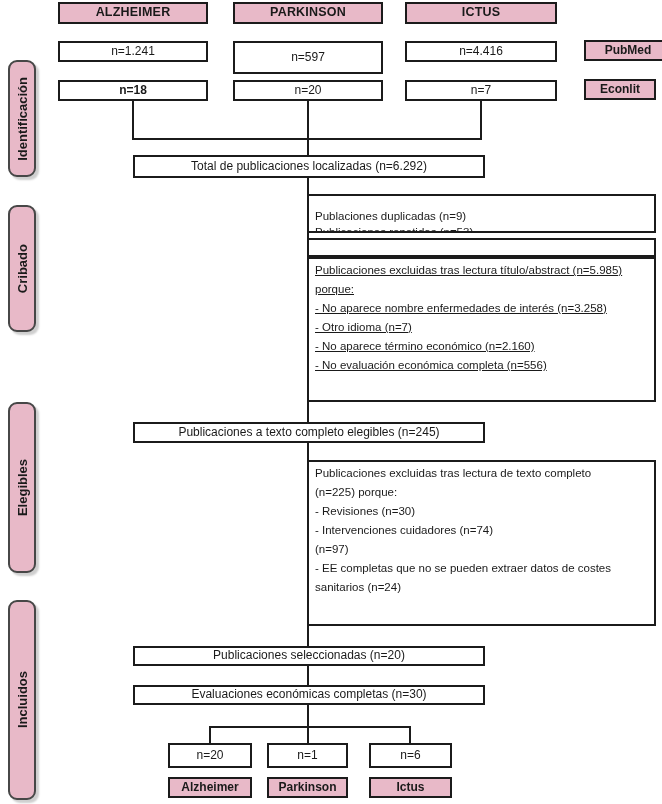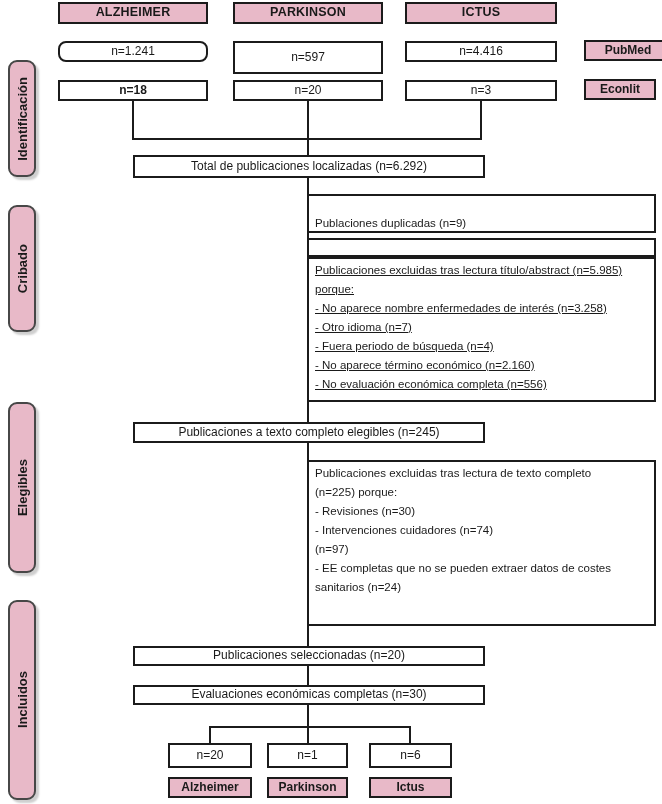--- a/index.html
+++ b/index.html
@@ -13,21 +13,21 @@
     border:2px solid #1b1b1b;z-index:2;
     display:flex;align-items:center;justify-content:center;
     font-size:12px;text-align:center;line-height:1.1;
   }
   .pink{background:#e8b9c8;font-weight:700;}
   .header{font-size:12.5px;letter-spacing:.2px;}
   .txt{
     display:block;padding:2px 6px;font-size:11.5px;line-height:19px;
     text-align:left;overflow:hidden;
   }
-  .txt2{line-height:16px;padding-top:19px;}
+  .txt2{line-height:16px;padding-top:12px;}
   .stage{
     position:absolute;left:8px;width:28px;box-sizing:border-box;
     background:#e8b9c8;border:2px solid #474747;border-radius:9px;z-index:2;
     display:flex;align-items:center;justify-content:center;
     box-shadow:3px 3px 2px #cfcfcf;
   }
   .stage span{
     writing-mode:vertical-rl;transform:rotate(180deg);
     font-weight:700;font-size:13px;white-space:nowrap;
   }
@@ -57,45 +57,44 @@
     <span>Elegibles</span>
   </div>
   <div class="stage" style="top:600px;height:200px;">
     <span>Incluidos</span>
   </div>
 
   <div class="box pink header" style="left:58px;top:2px;width:150px;height:22px;">ALZHEIMER</div>
   <div class="box pink header" style="left:233px;top:2px;width:150px;height:22px;">PARKINSON</div>
   <div class="box pink header" style="left:405px;top:2px;width:152px;height:22px;">ICTUS</div>
 
-  <div class="box" style="left:58px;top:41px;width:150px;height:21px;border-radius:8px;">n=1.241</div>
+  <div class="box" style="left:58px;top:41px;width:150px;height:21px;">n=1.241</div>
   <div class="box" style="left:233px;top:41px;width:150px;height:33px;">n=597</div>
   <div class="box" style="left:405px;top:41px;width:152px;height:21px;">n=4.416</div>
   <div class="box pink" style="left:584px;top:40px;width:88px;height:21px;">PubMed</div>
 
   <div class="box" style="left:58px;top:80px;width:150px;height:21px;font-weight:bold;">n=18</div>
   <div class="box" style="left:233px;top:80px;width:150px;height:21px;">n=20</div>
-  <div class="box" style="left:405px;top:80px;width:152px;height:21px;">n=3</div>
+  <div class="box" style="left:405px;top:80px;width:152px;height:21px;">n=7</div>
   <div class="box pink" style="left:584px;top:79px;width:72px;height:21px;">Econlit</div>
 
   <div class="box" style="left:133px;top:155px;width:352px;height:23px;">Total de publicaciones localizadas (n=6.292)</div>
 
   <div class="box txt txt2" style="left:307px;top:194px;width:349px;height:39px;">
       <div>Publaciones duplicadas (n=9)</div>
       <div>Publicaciones repetidas (n=53)</div>
     </div>
 
   <div class="box" style="left:307px;top:238px;width:349px;height:19px;"></div>
 
   <div class="box txt" style="left:307px;top:257px;width:349px;height:145px;text-decoration:underline;">
       <div>Publicaciones excluidas tras lectura título/abstract (n=5.985)</div>
       <div>porque:</div>
       <div>- No aparece nombre enfermedades de interés (n=3.258)</div>
       <div>- Otro idioma (n=7)</div>
-      <div>- Fuera periodo de búsqueda (n=4)</div>
       <div>- No aparece término económico (n=2.160)</div>
       <div>- No evaluación económica completa (n=556)</div>
     </div>
 
   <div class="box" style="left:133px;top:422px;width:352px;height:21px;">Publicaciones a texto completo elegibles (n=245)</div>
 
   <div class="box txt" style="left:307px;top:460px;width:349px;height:166px;">
       <div>Publicaciones excluidas tras lectura de texto completo</div>
       <div>(n=225) porque:</div>
       <div>- Revisiones (n=30)</div>

